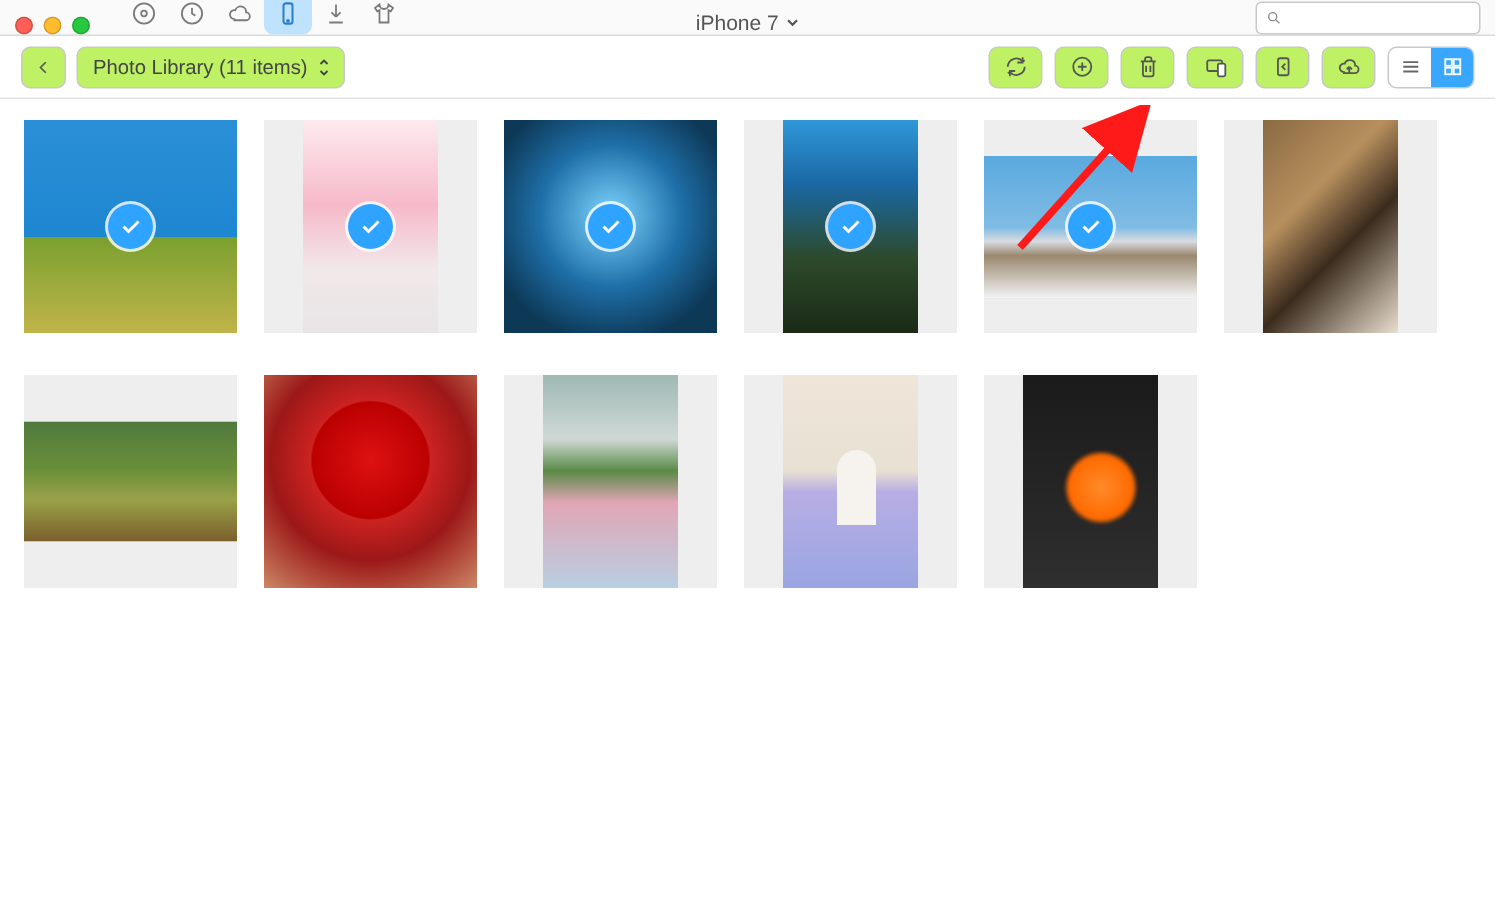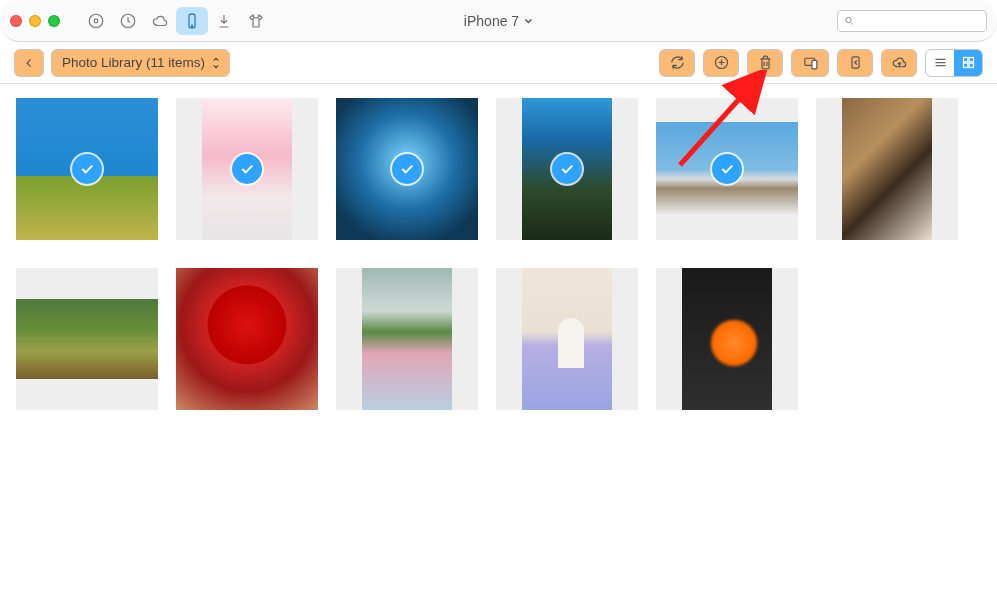--- a/index.html
+++ b/index.html
@@ -8,28 +8,27 @@
     font-size: 13px;
     color: #333;
     background: #fff;
     width: 997px;
     height: 604px;
     overflow: hidden;
     position: relative;
   }
   
   .topbar {
-    height: 42px;
+    height: 24px;
     border-bottom: 1px solid #d9d9d9;
     display: flex;
-    align-items: center;
+    align-items: flex-end;
     padding: 0 10px;
     gap: 6px;
     background: #fafafa;
-    border-radius: 20px;
   }
   .traffic { display:flex; gap:7px; margin-right:8px; }
   .tl { width:12px; height:12px; border-radius:50%; border:1px solid rgba(0,0,0,.18); }
   .tl.red { background:#ff5f56; }
   .tl.yellow { background:#ffbd2e; }
   .tl.green { background:#27c93f; }
   .topicons { display:flex; gap:0; margin-left:6px; }
   .topicon {
     width:32px; height:28px; display:flex; align-items:center; justify-content:center;
     border-radius:6px; color:#7a7a7a;
@@ -47,21 +46,21 @@
   }
   .search svg { width:12px; height:12px; color:#888; margin-right:4px; }
   .search input { border:none; outline:none; width:100%; font-size:12px; background:transparent; }
 
   
   .subbar {
     height:42px; border-bottom:1px solid #e2e2e2; display:flex; align-items:center;
     padding:0 14px; gap:7px; background:#fff;
   }
   .pillbtn {
-    height:28px; border:1px solid #c8c8c8; border-radius:6px; background:#fdba74;
+    height:28px; border:1px solid #c8c8c8; border-radius:6px; background:#bef264;
     display:flex; align-items:center; justify-content:center; color:#555;
   }
   .backbtn { width:30px; }
   .libselect { padding:0 8px 0 10px; gap:6px; font-size:13.5px; color:#444; }
   .libselect svg { width:10px; height:14px; }
   .actions { margin-left:auto; display:flex; gap:8px; align-items:center; }
   .iconbtn { width:36px; }
   .iconbtn.wide { width:38px; }
   .iconbtn svg { width:17px; height:17px; }
   .viewtoggle {

